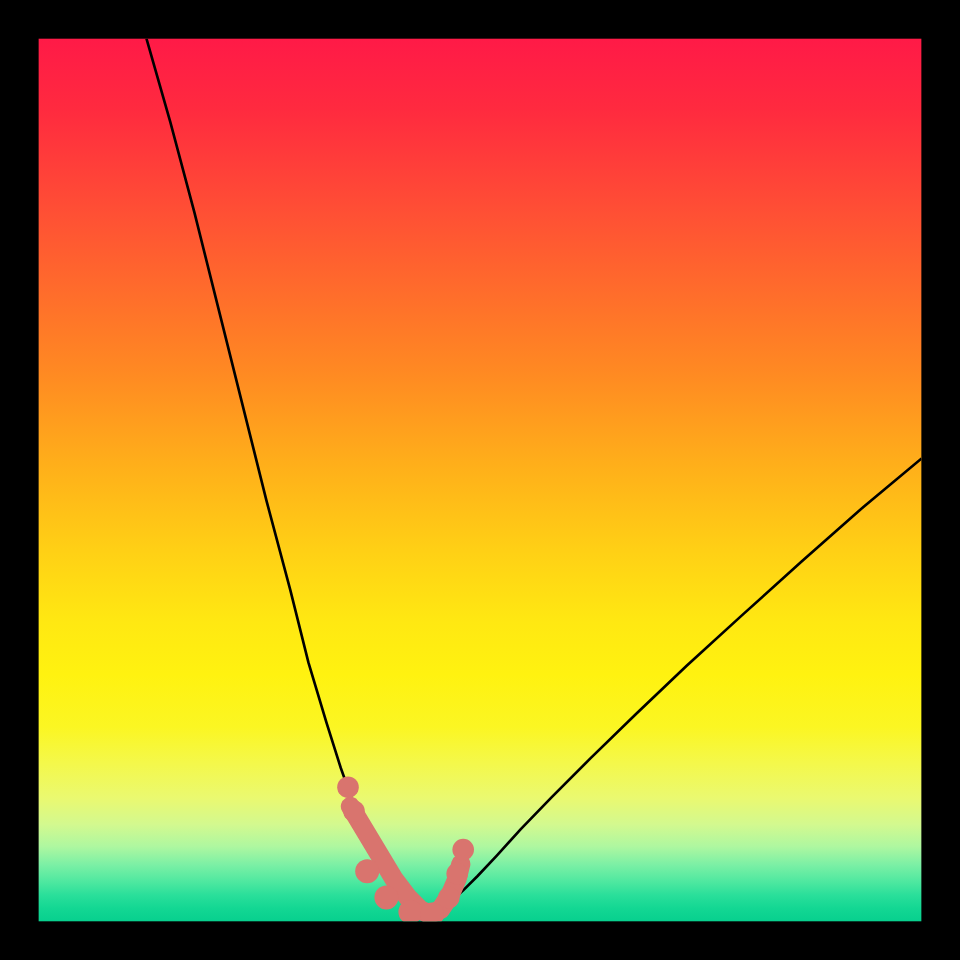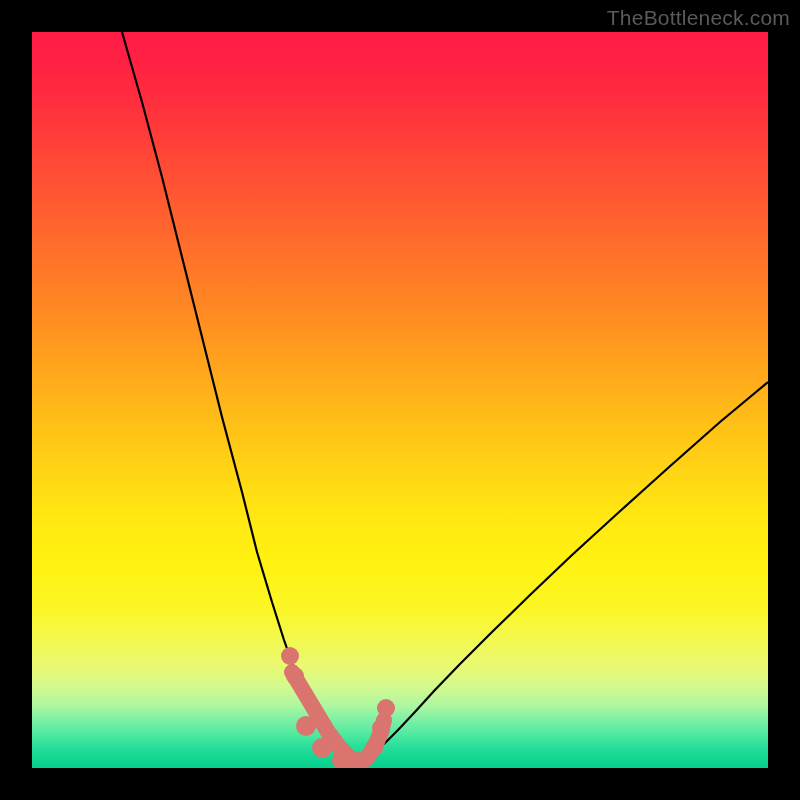--- a/index.html
+++ b/index.html
@@ -81,21 +81,20 @@
     stroke-width: 16;
     stroke-linecap: round;
     stroke-linejoin: round;
   }
 </style>
 </head>
 <body>
 
 <div class="frame">
 
-  <div class="watermark">TheBottleneck.com</div>
 
   <div class="plot-area">
     <div class="gradient"></div>
 
     <svg class="curves" viewBox="0 0 736 736" preserveAspectRatio="none">
 
       <path id="left-curve" class="curve" d="M90 0 L110 70 L130 145 L150 225 L170 305 L190 385 L210 460 L225 520 L240 570 L252 608 L262 636 L272 658 L280 676 L288 690 L296 702 L304 712 L312 720 L319 726 L327 731"></path>
       <path id="right-curve" class="curve" d="M327 731 L332 728 L338 724 L345 718 L354 710 L366 698 L382 681 L402 659 L428 632 L460 600 L498 563 L540 523 L586 481 L636 436 L688 390 L736 350"></path>
 
       <path id="bottom-highlight" class="marker-line" d="M260 640 L272 660 L284 680 L296 700 L308 716 L318 726 L326 730 L335 726 L343 714 L349 700 L352 688"></path>

